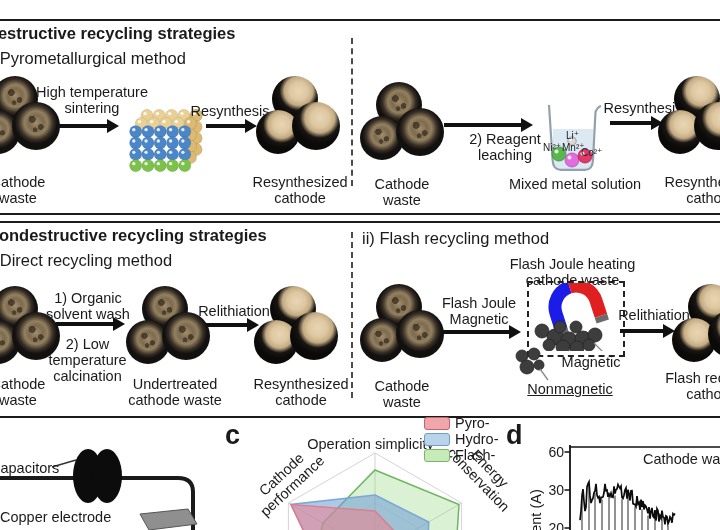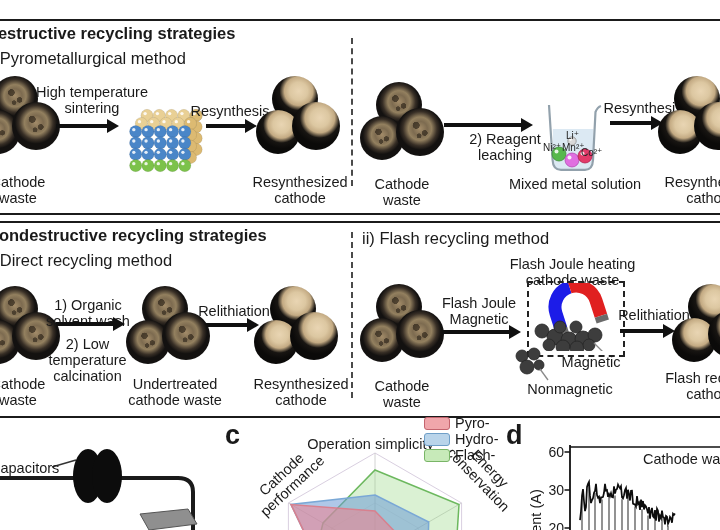--- a/index.html
+++ b/index.html
@@ -187,21 +187,21 @@
   <div class="abs h1" style="left:-13px;top:226px;">Nondestructive recycling strategies</div>
   <div class="abs h2" style="left:-14px;top:251px;">i) Direct recycling method</div>
 
   <div class="cluster" style="left:-24px;top:286px;">
       <div class="sphere waste" style="left: 16px; top: 0px; width: 46px; height: 46px;"></div>
       <div class="sphere waste" style="left: 0px; top: 34px; width: 44px; height: 44px;"></div>
       <div class="sphere waste" style="left: 36px; top: 26px; width: 48px; height: 48px;"></div>
     </div>
   <div class="abs lbl" style="left:-28px;top:376px;width:92px;">Cathode waste</div>
 
-  <div class="abs lbl" style="left:38px;top:290px;width:100px;margin-top:7px;">1) Organic solvent wash</div>
+  <div class="abs lbl" style="left:38px;top:290px;width:100px;">1) Organic solvent wash</div>
   <div class="arrow" style="left:56px;top:322px;width:58px;"></div>
   <div class="abs lbl" style="left:40px;top:336px;width:95px;">2) Low temperature calcination</div>
 
   <div class="cluster" style="left:126px;top:286px;">
       <div class="sphere waste" style="left: 16px; top: 0px; width: 46px; height: 46px;"></div>
       <div class="sphere waste" style="left: 0px; top: 34px; width: 44px; height: 44px;"></div>
       <div class="sphere waste" style="left: 36px; top: 26px; width: 48px; height: 48px;"></div>
     </div>
   <div class="abs lbl" style="left:120px;top:376px;width:110px;">Undertreated cathode waste</div>
 
@@ -256,40 +256,41 @@
 
   <svg class="abs" style="left:510px;top:347px;" width="42" height="36" viewBox="0 0 42 36">
     <g id="nonmagnetic-particles">
         <circle cx="12" cy="9" r="6" fill="#3d3d3d" stroke="#262626" stroke-width="0.8"></circle>
         <circle cx="24" cy="7" r="6" fill="#3d3d3d" stroke="#262626" stroke-width="0.8"></circle>
         <circle cx="17" cy="20" r="7" fill="#3d3d3d" stroke="#262626" stroke-width="0.8"></circle>
         <circle cx="29" cy="18" r="5" fill="#3d3d3d" stroke="#262626" stroke-width="0.8"></circle>
       </g>
     <line x1="30" y1="22" x2="38" y2="33" stroke="#8a8a8a" stroke-width="1.3"></line>
   </svg>
-  <div class="abs lbl nw" style="left:520px;top:381px;width:100px;">Nonmagnetic</div>
+  <div class="abs lbl nw" style="left:520px;top:381px;width:100px;text-decoration:underline;">Nonmagnetic</div>
 
   <div class="abs lbl nw" style="left:614px;top:307px;width:80px;">Relithiation</div>
   <div class="arrow" style="left:620px;top:329px;width:44px;"></div>
 
   <div class="cluster" style="left:672px;top:284px;">
       <div class="sphere clean" style="left: 16px; top: 0px; width: 46px; height: 46px;"></div>
       <div class="sphere clean" style="left: 0px; top: 34px; width: 44px; height: 44px;"></div>
       <div class="sphere clean" style="left: 36px; top: 26px; width: 48px; height: 48px;"></div>
     </div>
   <div class="abs lbl" style="left:652px;top:370px;width:120px;">Flash recycled cathode</div>
 
   <svg class="abs" style="left:-10px;top:440px;" width="222" height="90" viewBox="0 0 222 90">
     <path d="M0,38 L188,38 Q203,38 203,52 L203,90" fill="none" stroke="#1a1a1a" stroke-width="4"></path>
     <line x1="62" y1="27" x2="86" y2="20" stroke="#333" stroke-width="1.5"></line>
     <ellipse cx="98" cy="36" rx="15" ry="27" fill="#0c0c0c"></ellipse>
     <ellipse cx="117" cy="36" rx="15" ry="27" fill="#0c0c0c"></ellipse>
     <polygon points="150,74 198,69 207,84 159,90" fill="#8f8f8f" stroke="#555" stroke-width="1"></polygon>
   </svg>
   <div class="abs lbl nw" style="left:-10px;top:460px;text-align:left;">Capacitors</div>
+  <div class="abs lbl nw" style="left:0px;top:509px;text-align:left;">Copper electrode</div>
 
   <div class="abs panel-letter" style="left:225px;top:420px;">c</div>
   <svg id="radar-svg" class="abs" style="left:255px;top:430px;" width="250" height="100" viewBox="0 0 250 100">
       <polygon points="120,23 206.60254037844388,73 206.60254037844388,173 120,223 33.39745962155612,173 33.39745962155614,72.99999999999999" fill="none" stroke="#d9cfe0" stroke-width="1"></polygon>
       <polygon points="120,73 163.30127018922195,98 163.30127018922195,148 120,173 76.69872981077806,148 76.69872981077808,98" fill="none" stroke="#e4e4e4" stroke-width="0.8"></polygon>
       <line x1="120" y1="123" x2="120" y2="23" stroke="#c6c6c6" stroke-width="0.8"></line>
       <line x1="120" y1="123" x2="206.60254037844388" y2="73" stroke="#c6c6c6" stroke-width="0.8"></line>
       <line x1="120" y1="123" x2="206.60254037844388" y2="173" stroke="#c6c6c6" stroke-width="0.8"></line>
       <line x1="120" y1="123" x2="120" y2="223" stroke="#c6c6c6" stroke-width="0.8"></line>
       <line x1="120" y1="123" x2="33.39745962155612" y2="173" stroke="#c6c6c6" stroke-width="0.8"></line>

